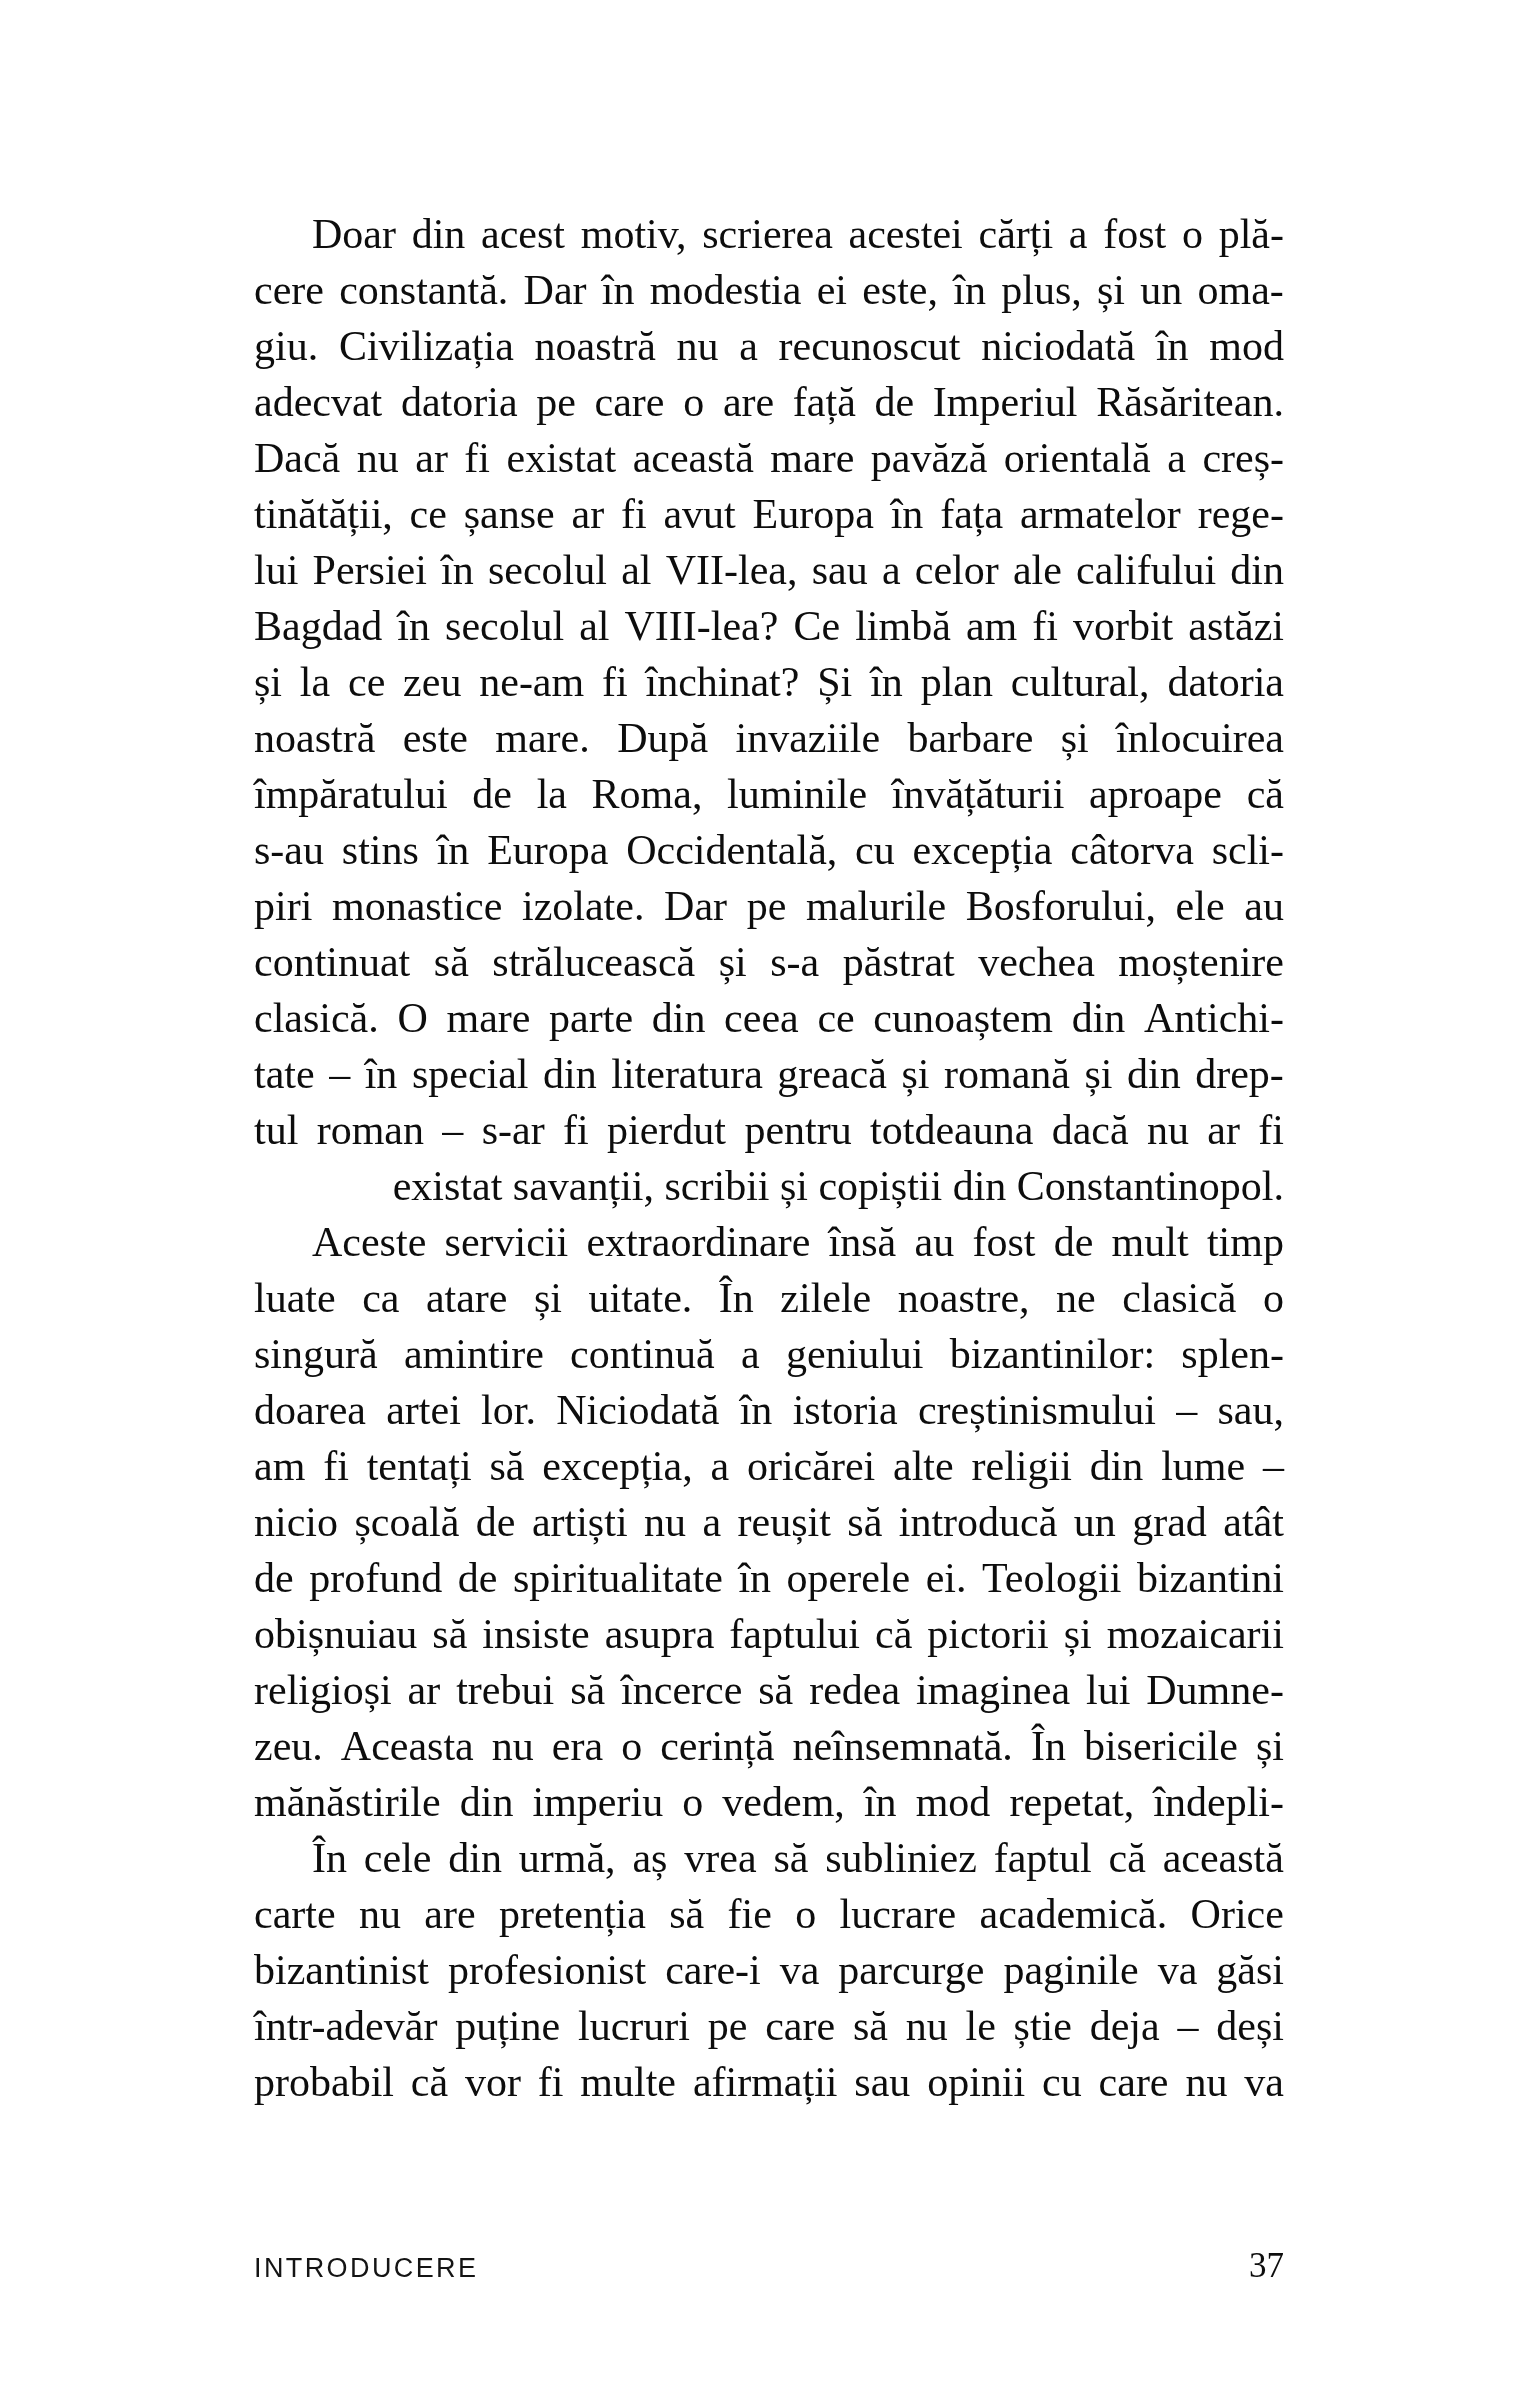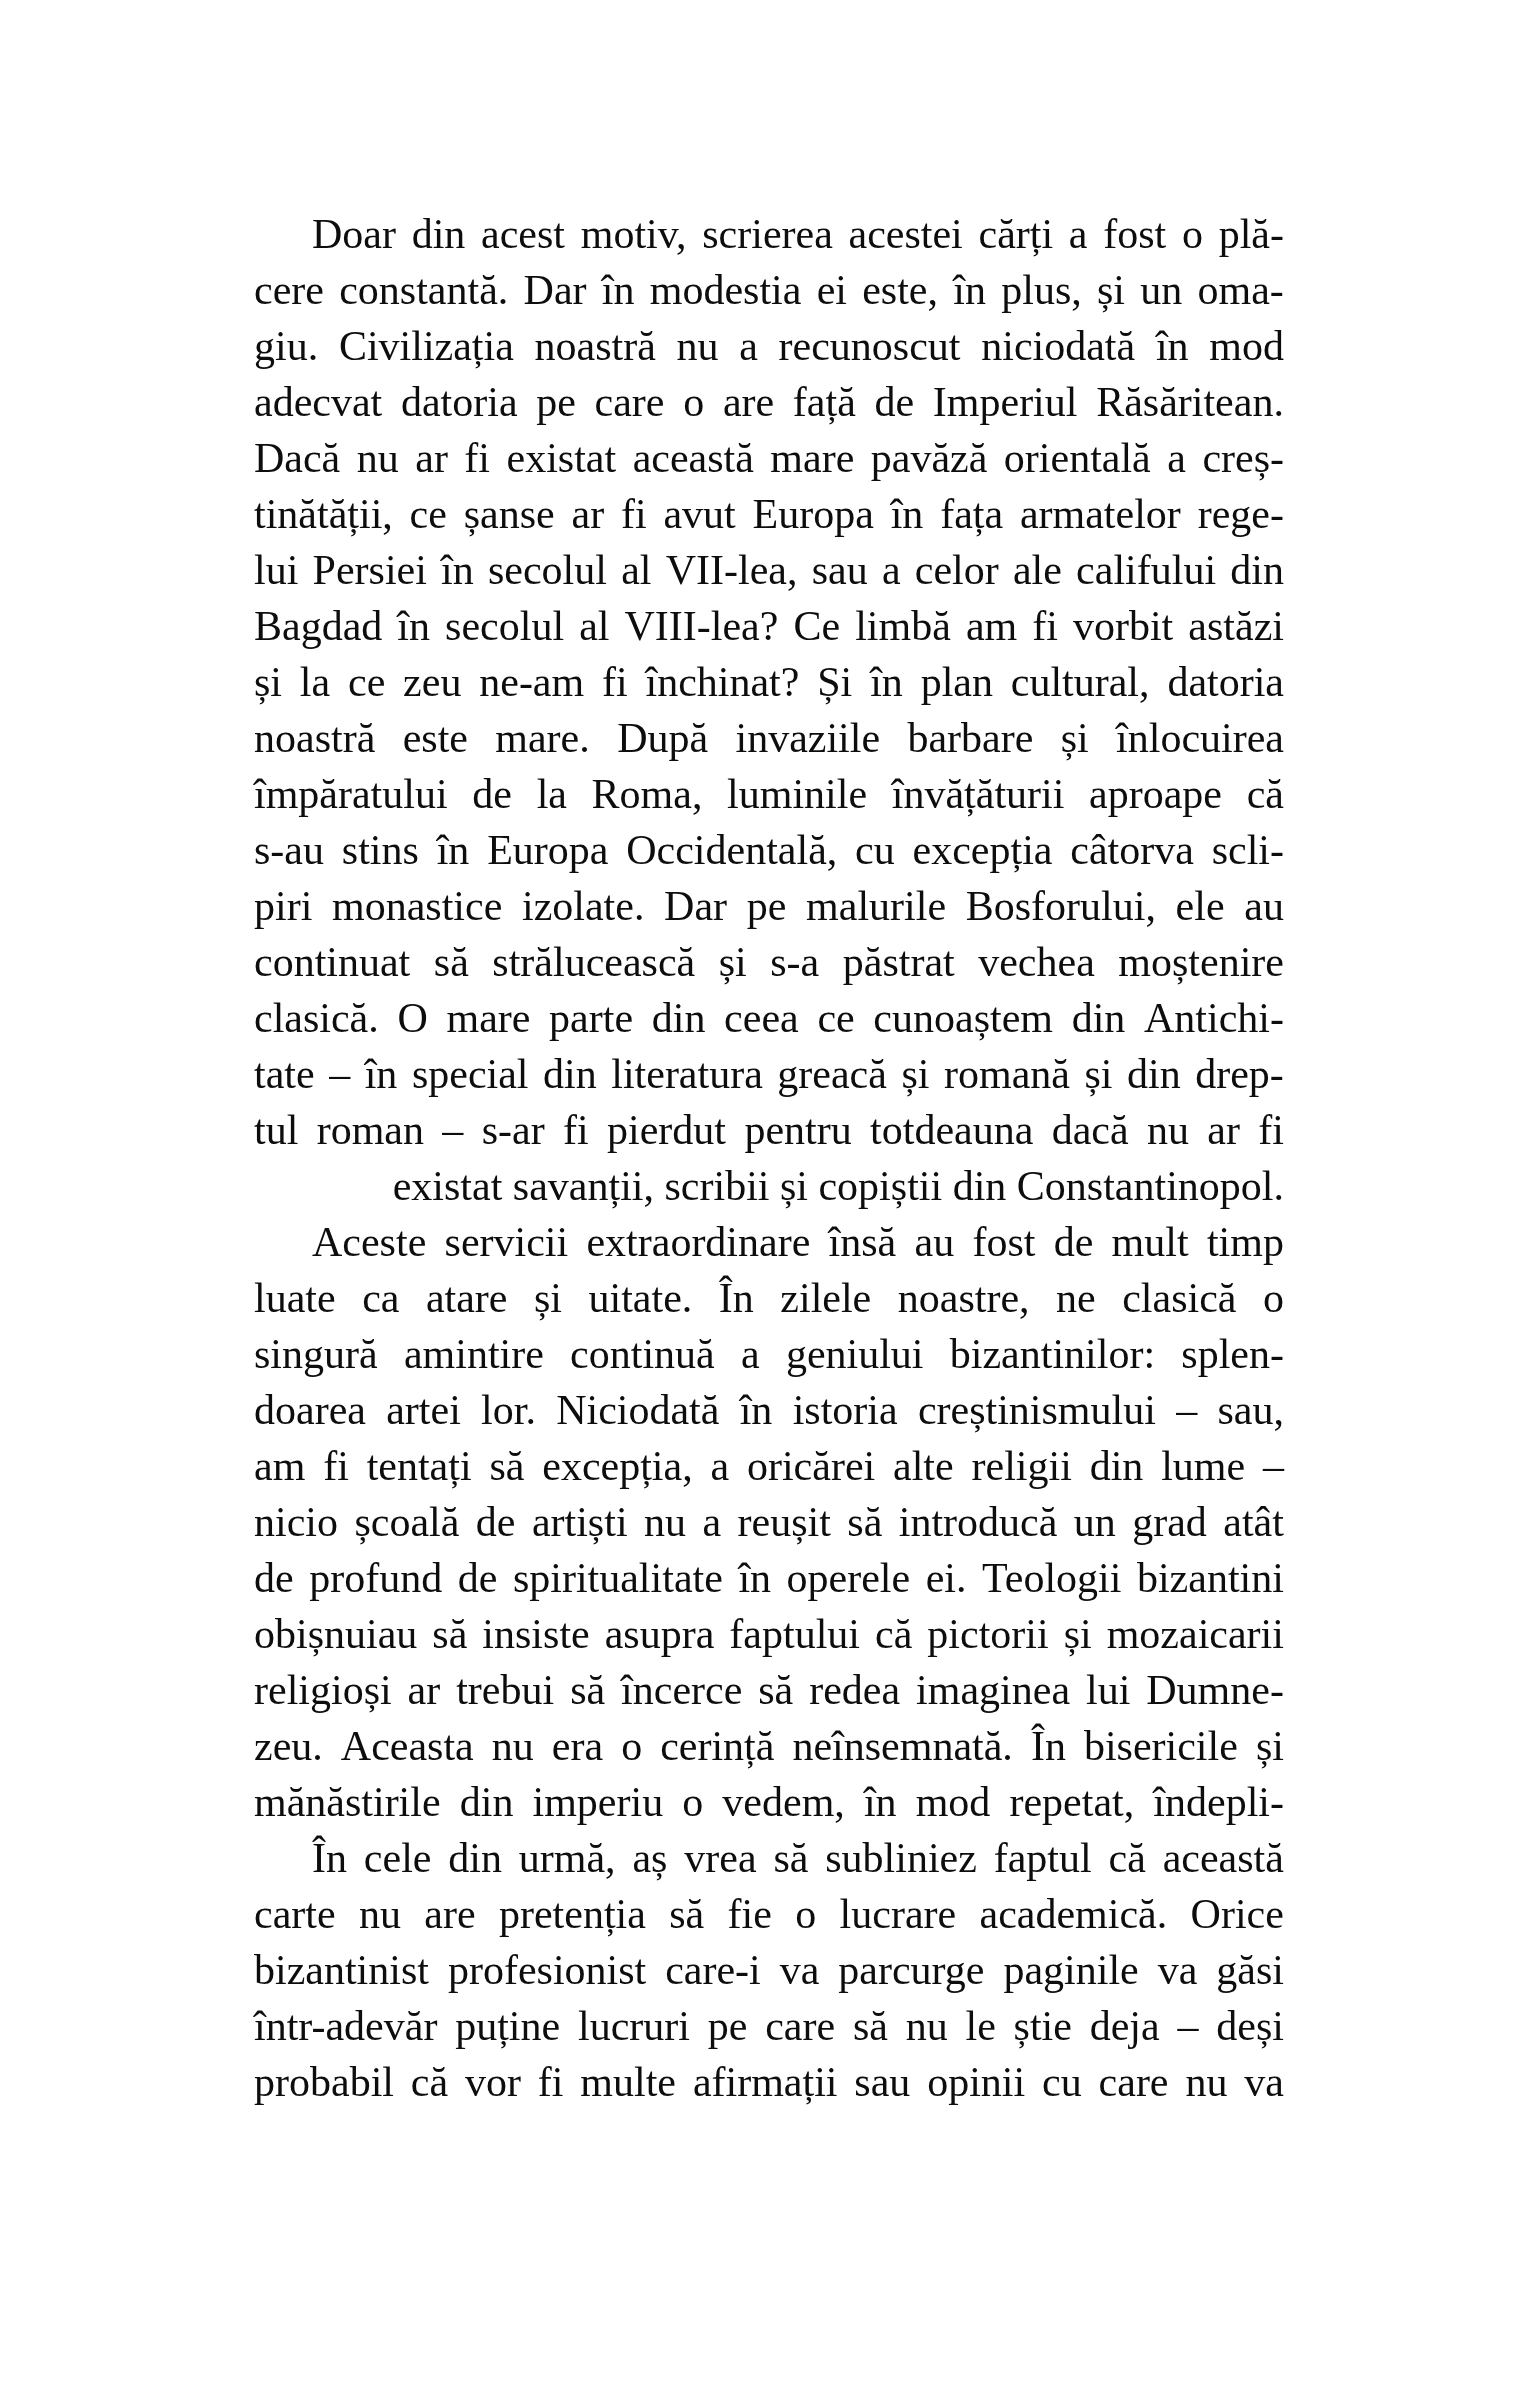--- a/index.html
+++ b/index.html
@@ -482,15 +482,19 @@
           <span>opinii</span>
           <span>cu</span>
           <span>care</span>
           <span>nu</span>
           <span>va</span>
         </p>
     </section>
 
   </main>
 
+  <footer class="page-footer">
+    <span class="running-head">INTRODUCERE</span>
+    <span class="page-number">37</span>
+  </footer>
 
 </div>
 
 
 </body></html>

